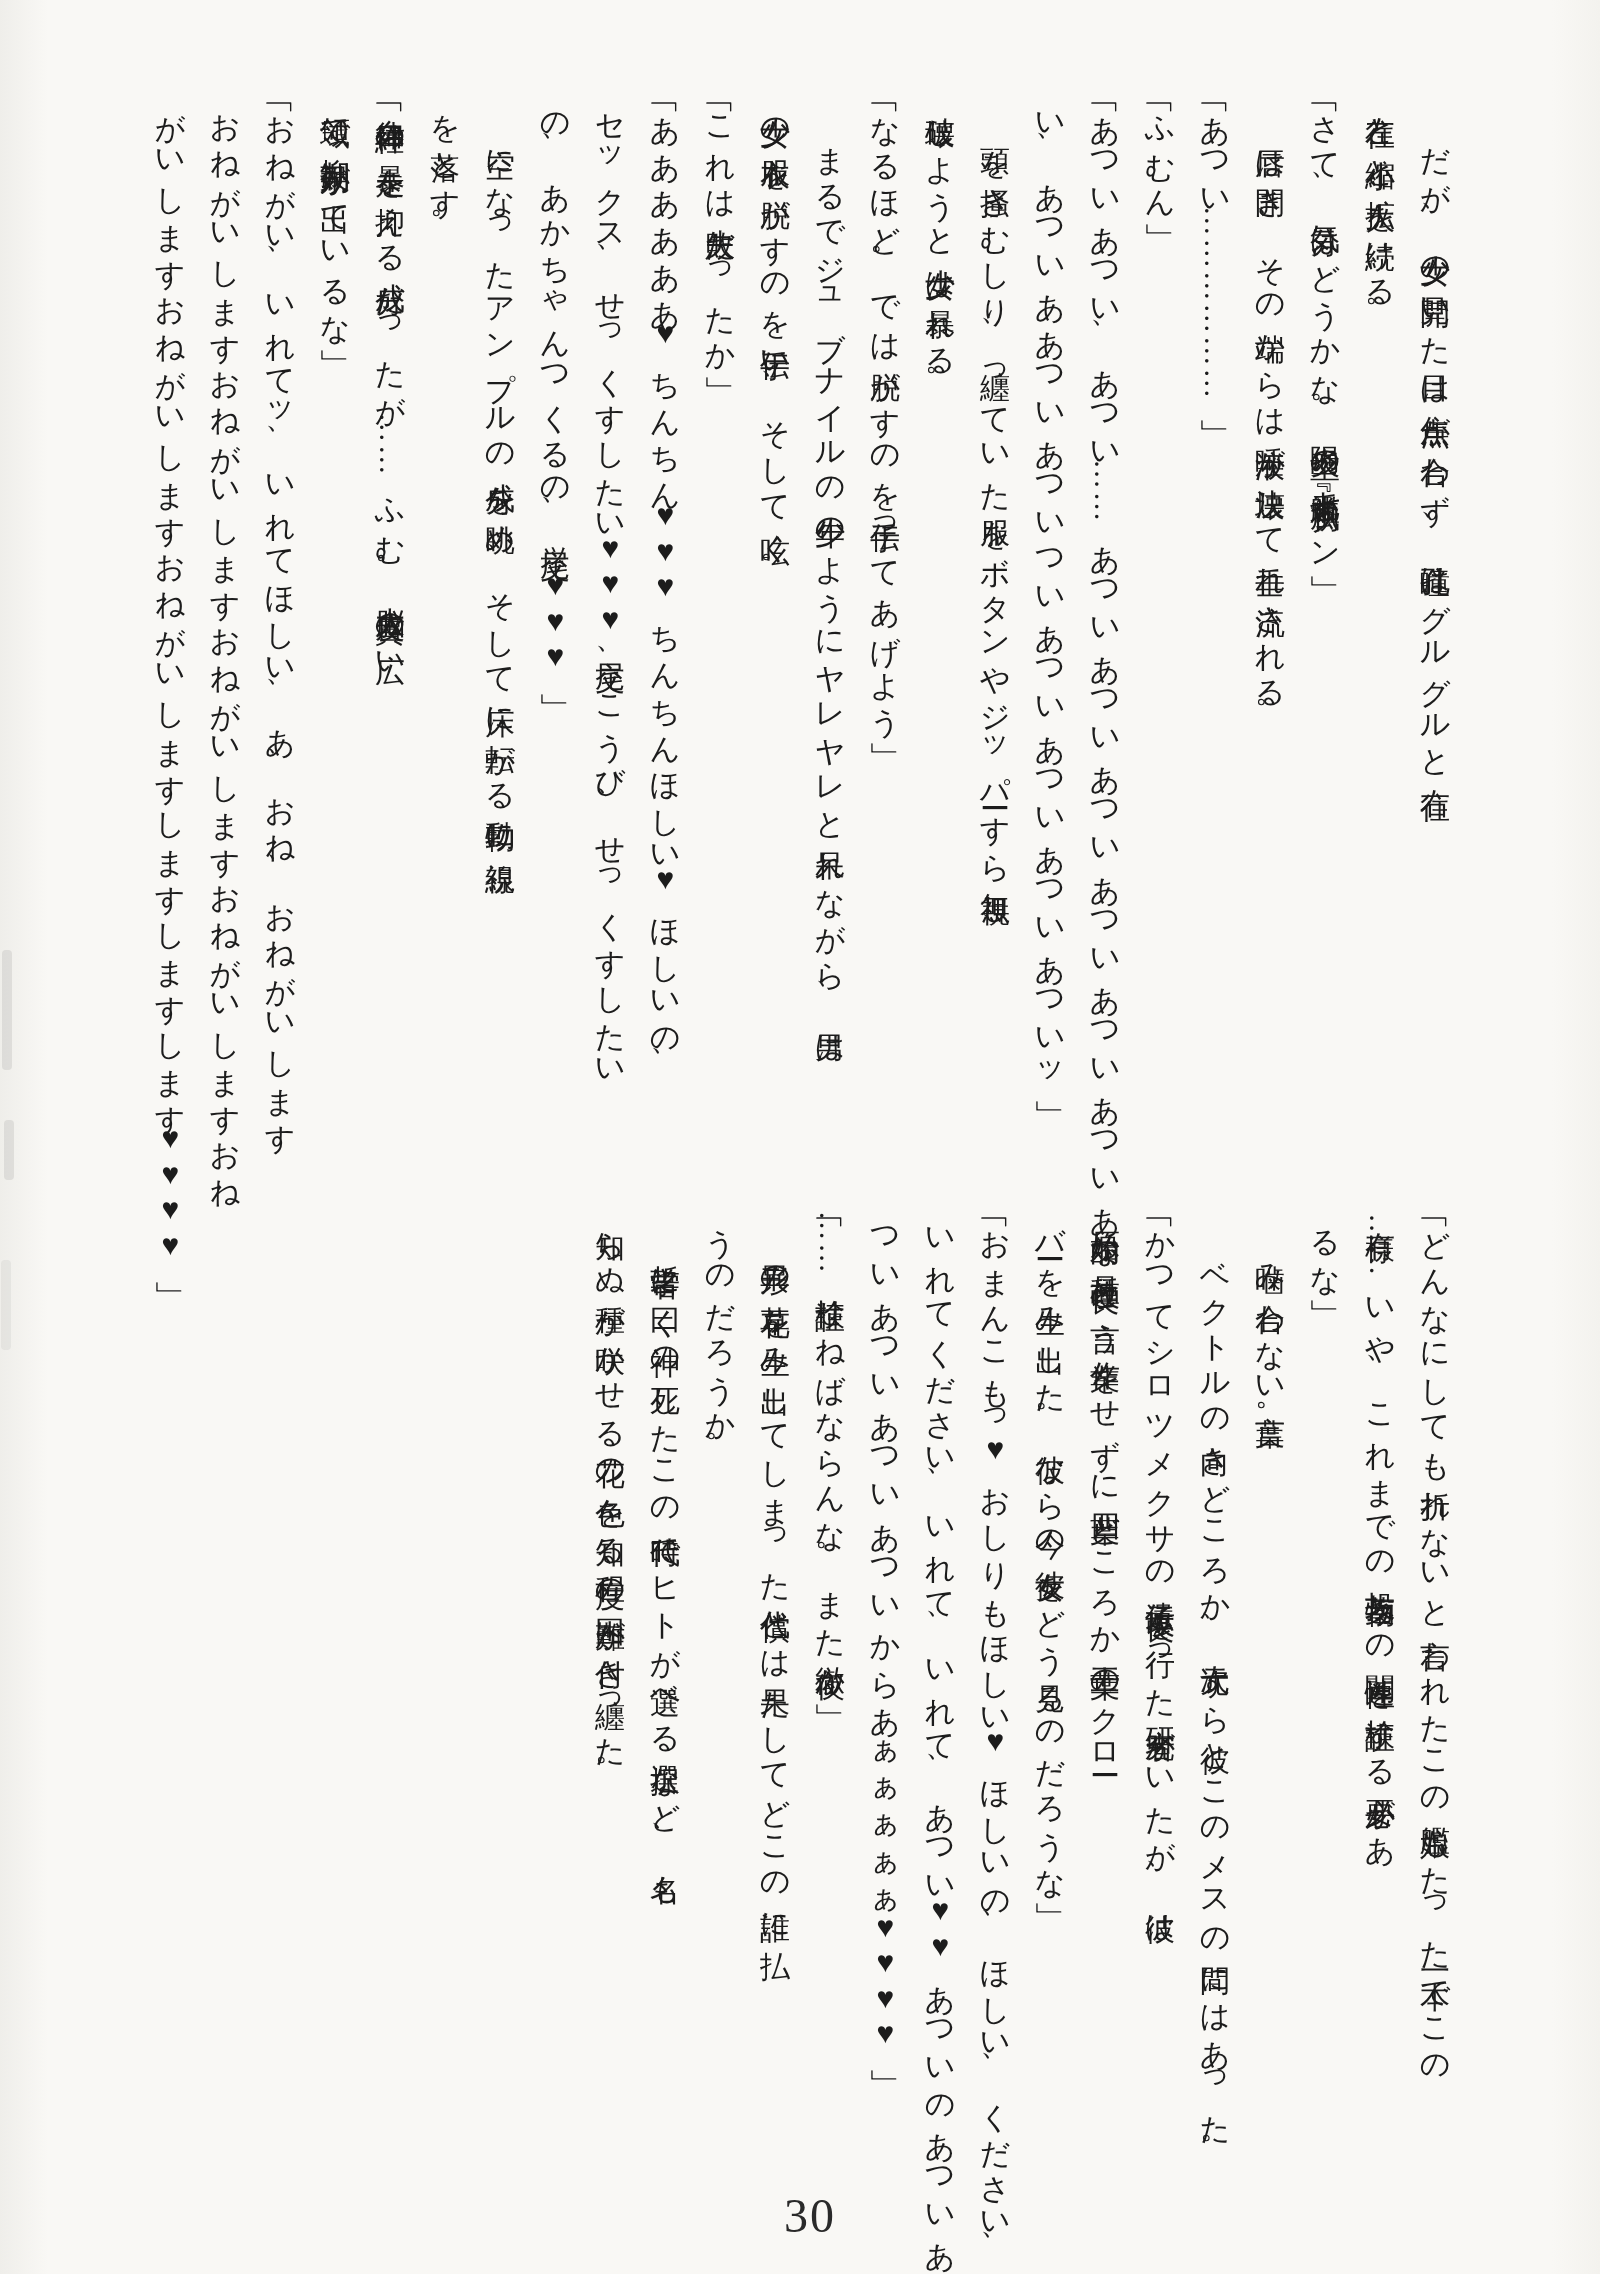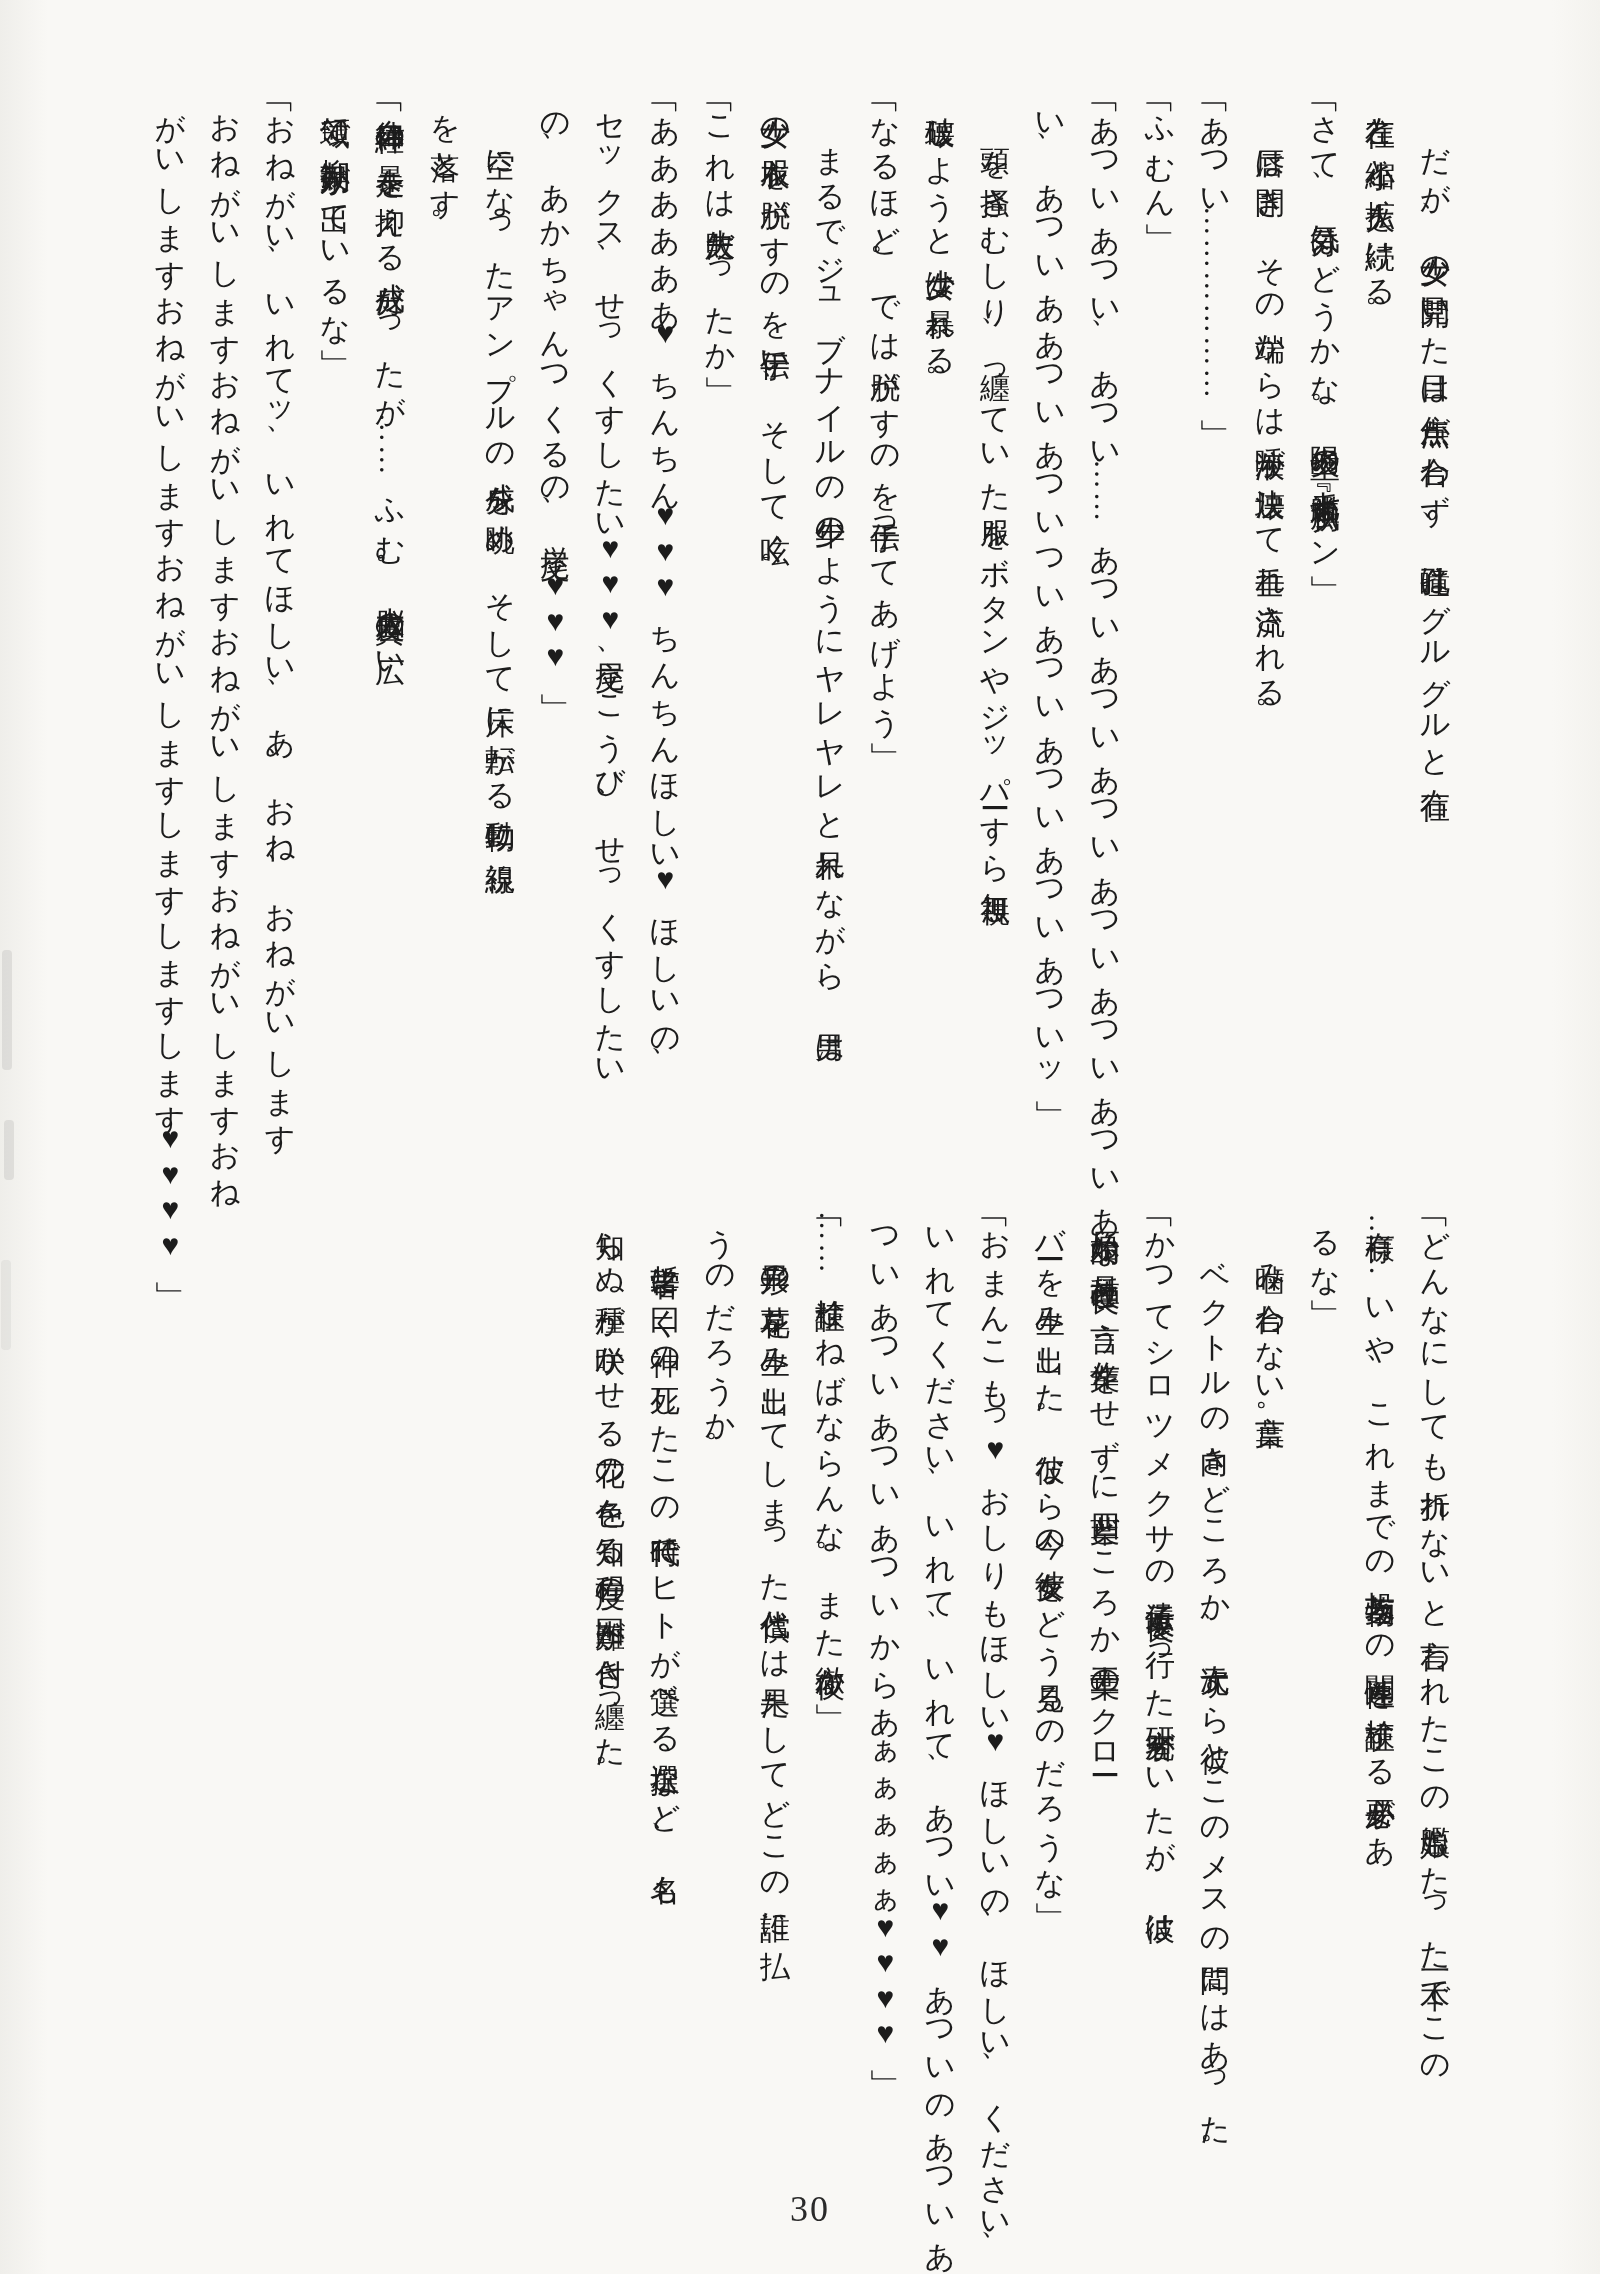--- a/index.html
+++ b/index.html
@@ -33,21 +33,21 @@
     min-width:30px;
   }
   .vblock .line:last-child{margin-left:0;}
   .vblock .line.indent{text-indent:33px;}
   #top-block{top:93px;right:150px;height:1100px;}
   #bottom-block{top:1208px;right:150px;height:1000px;}
   #page-number{
     position:absolute;
     top:2188px;left:760px;width:100px;
     text-align:center;
-    font-size:36px;
+    font-size:48px;
     color:#2a2a2a;
     letter-spacing:2px;
   }
   
   .scan-mark{
     position:absolute;
     width:10px;
     background:rgba(60,60,60,0.10);
     border-radius:4px;
   }

